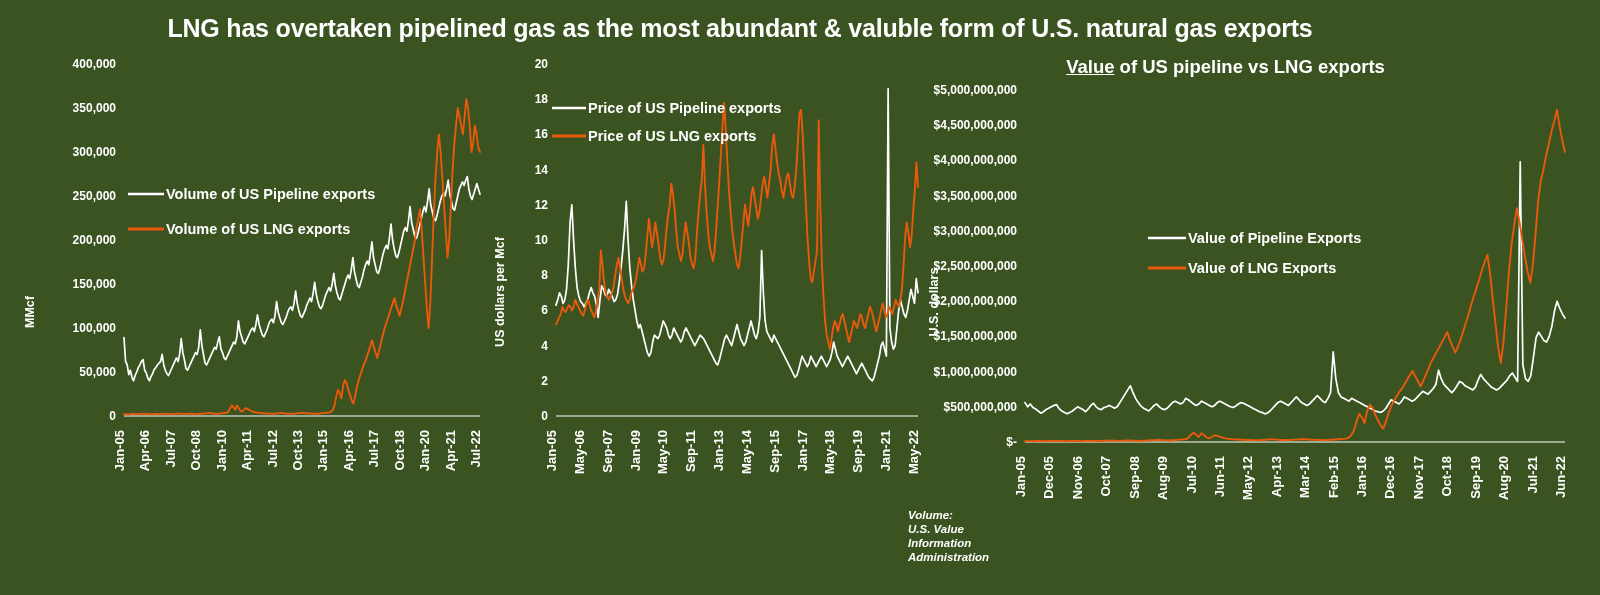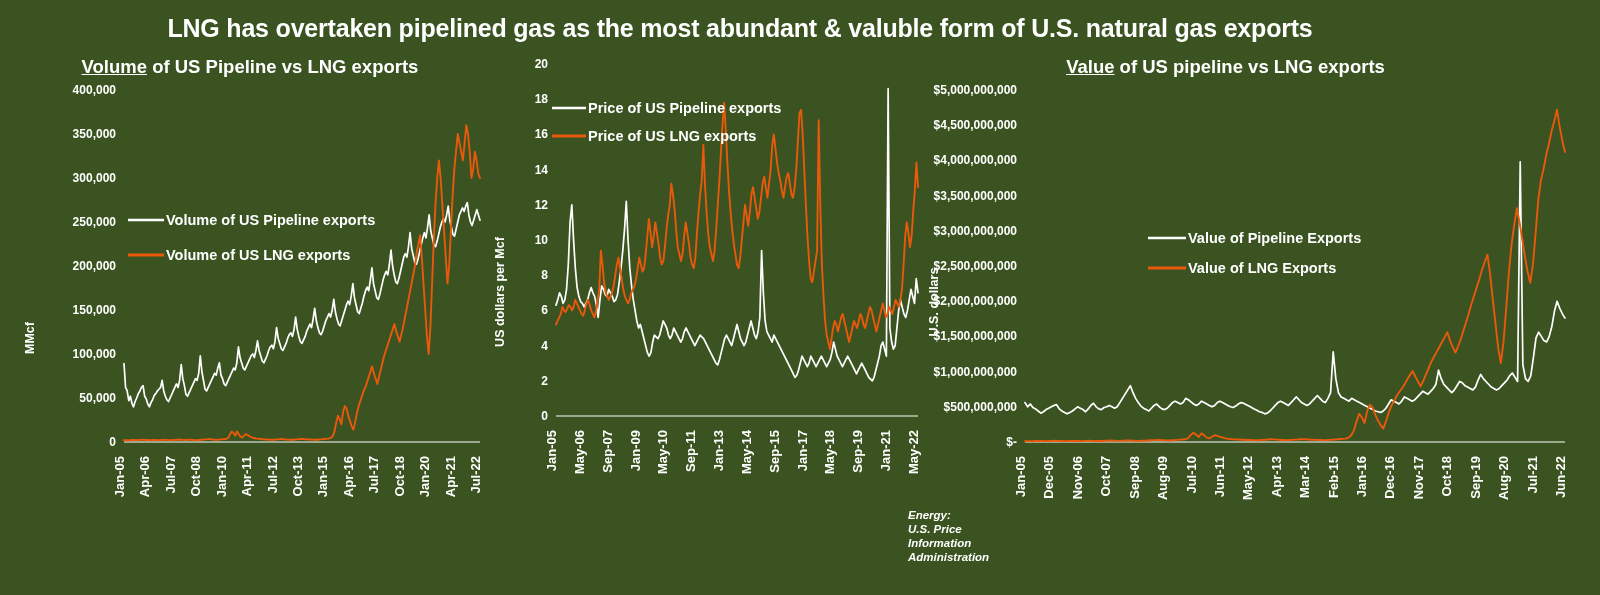--- a/index.html
+++ b/index.html
@@ -46,23 +46,20 @@
     font-size:11.5px;font-style:italic;font-weight:bold;
     line-height:14px;color:#ffffff;white-space:nowrap;
   }
 </style>
 </head>
 <body>
 
 <div class="main-title">LNG has overtaken pipelined gas as the most abundant &amp; valuble form of U.S. natural gas exports</div>
 
 <div class="panel" id="panel-volume">
-  <div class="panel-title">
-    <span class="u">Volume</span><span> of US Pipeline vs LNG exports</span>
-  </div>
   <div class="plot-wrap">
     <svg id="svg-volume" width="500" height="500" viewBox="0 0 500 500">
         <text x="104" y="12" text-anchor="end" class="tick-text" font-size="12">400,000</text>
         <text x="104" y="56" text-anchor="end" class="tick-text" font-size="12">350,000</text>
         <text x="104" y="100" text-anchor="end" class="tick-text" font-size="12">300,000</text>
         <text x="104" y="144" text-anchor="end" class="tick-text" font-size="12">250,000</text>
         <text x="104" y="188" text-anchor="end" class="tick-text" font-size="12">200,000</text>
         <text x="104" y="232" text-anchor="end" class="tick-text" font-size="12">150,000</text>
         <text x="104" y="276" text-anchor="end" class="tick-text" font-size="12">100,000</text>
         <text x="104" y="320" text-anchor="end" class="tick-text" font-size="12">50,000</text>
@@ -177,17 +174,17 @@
         <text x="675" y="374" transform="rotate(-90 675 374)" text-anchor="end" class="xtick" font-size="13">Jun-22</text>
         <line x1="258" y1="156" x2="296" y2="156" class="legend-line-white" stroke="#ffffff"></line>
         <text x="298" y="161" class="legend-text">Value of Pipeline Exports</text>
         <line x1="258" y1="186" x2="296" y2="186" class="legend-line-orange" stroke="#e8590c"></line>
         <text x="298" y="191" class="legend-text">Value of LNG Exports</text>
       </svg>
   </div>
 </div>
 
 <div class="source">
-  <div>Energy:</div>
-  <div>U.S. Price</div>
+  <div>Volume:</div>
+  <div>U.S. Value</div>
   <div>Information</div>
   <div>Administration</div>
 </div>
 
 </body></html>

